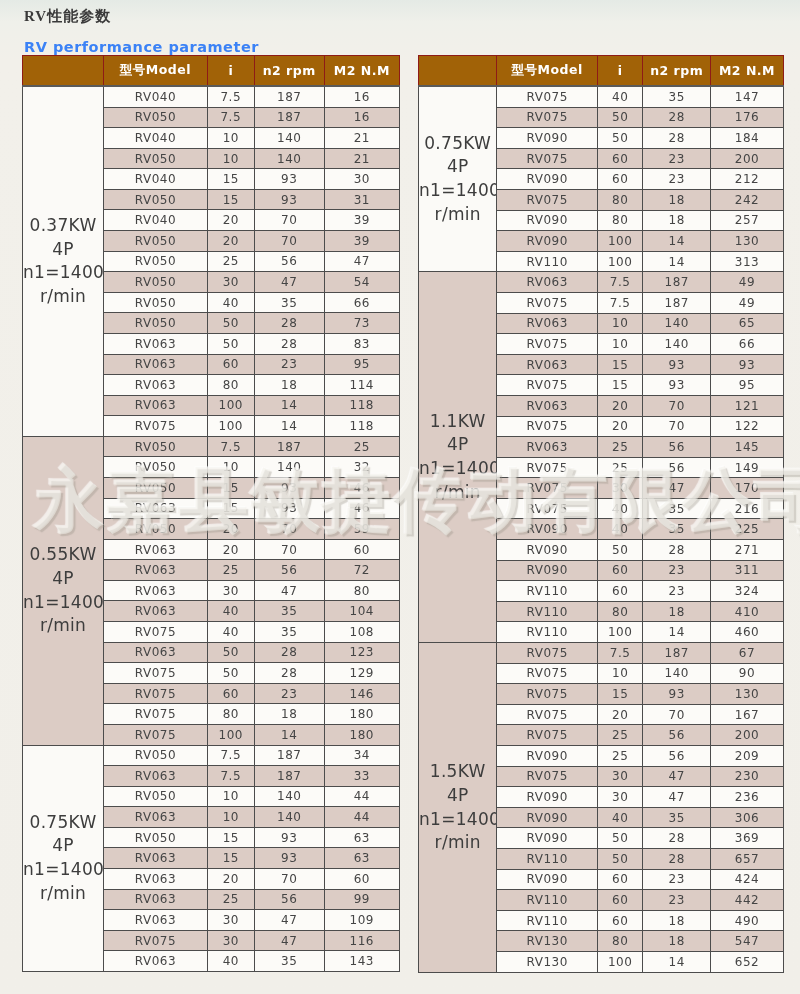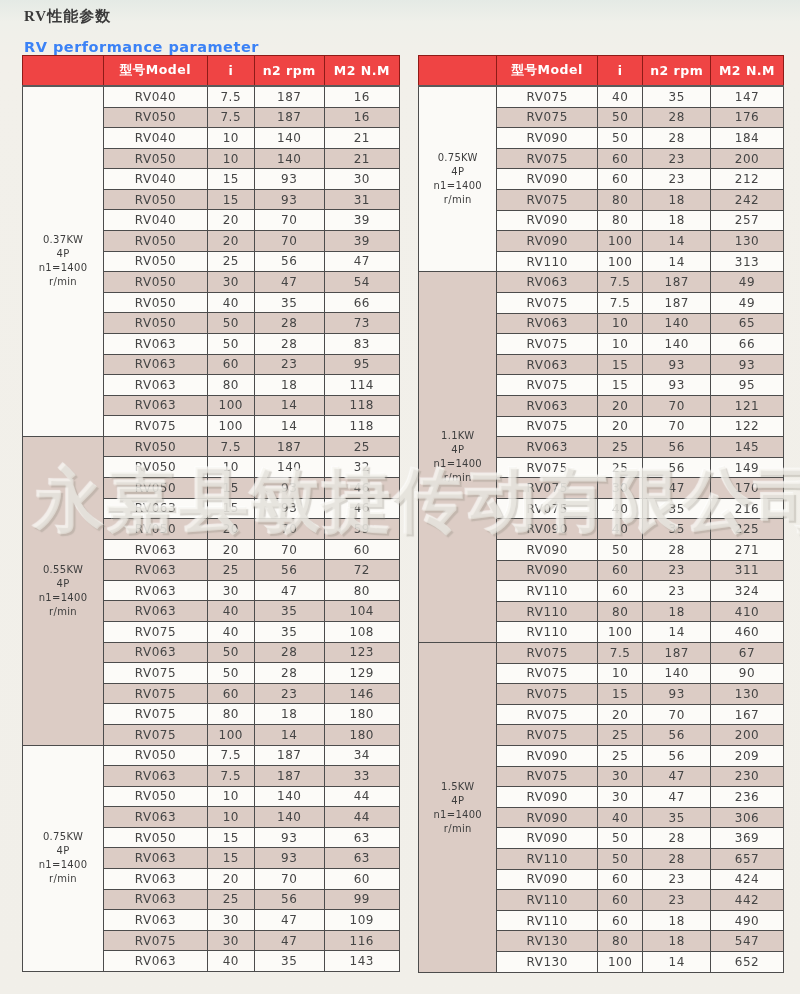--- a/index.html
+++ b/index.html
@@ -19,30 +19,30 @@
   .rv-table.left{left:22px;width:378px;height:917px;}
   .rv-table.right{left:418px;width:366px;height:918px;}
   .rv-table table{
     width:100%;height:100%;border-collapse:collapse;table-layout:fixed;
   }
   .rv-table th,.rv-table td{
     border:1px solid #4c4c4c;text-align:center;vertical-align:middle;
     padding:0;overflow:hidden;white-space:nowrap;
   }
   .rv-table thead th{
-    background:#ef4444;color:#ffffff;font-weight:bold;font-size:12.5px;height:29px;
+    background:#a16207;color:#ffffff;font-weight:bold;font-size:12.5px;height:29px;
     border:1px solid #8e1b17;border-bottom:2px solid #5a5a5a;
     letter-spacing:.5px;
   }
   .rv-table tbody td{
     background:#fcfbf8;font-size:12px;color:#454545;height:19px;letter-spacing:.5px;
   }
   .rv-table tbody tr.alt td{background:#dcccc5;}
   .rv-table tbody td.group-cell{
-    background:#fbfaf7;font-size:10px;color:#3d3d3d;line-height:1.4;white-space:normal;
+    background:#fbfaf7;font-size:17px;color:#3d3d3d;line-height:1.4;white-space:normal;
     letter-spacing:.3px;
   }
   .watermark{
     position:absolute;left:34px;top:444px;width:740px;z-index:6;
     font-size:70px;font-weight:bold;white-space:nowrap;letter-spacing:2px;
     color:rgba(243,240,233,0.55);
     text-shadow:2px 2px 1px rgba(150,143,132,0.35), -1px -1px 1px rgba(255,255,255,0.65);
     pointer-events:none;
     margin-top:10px;
   }

